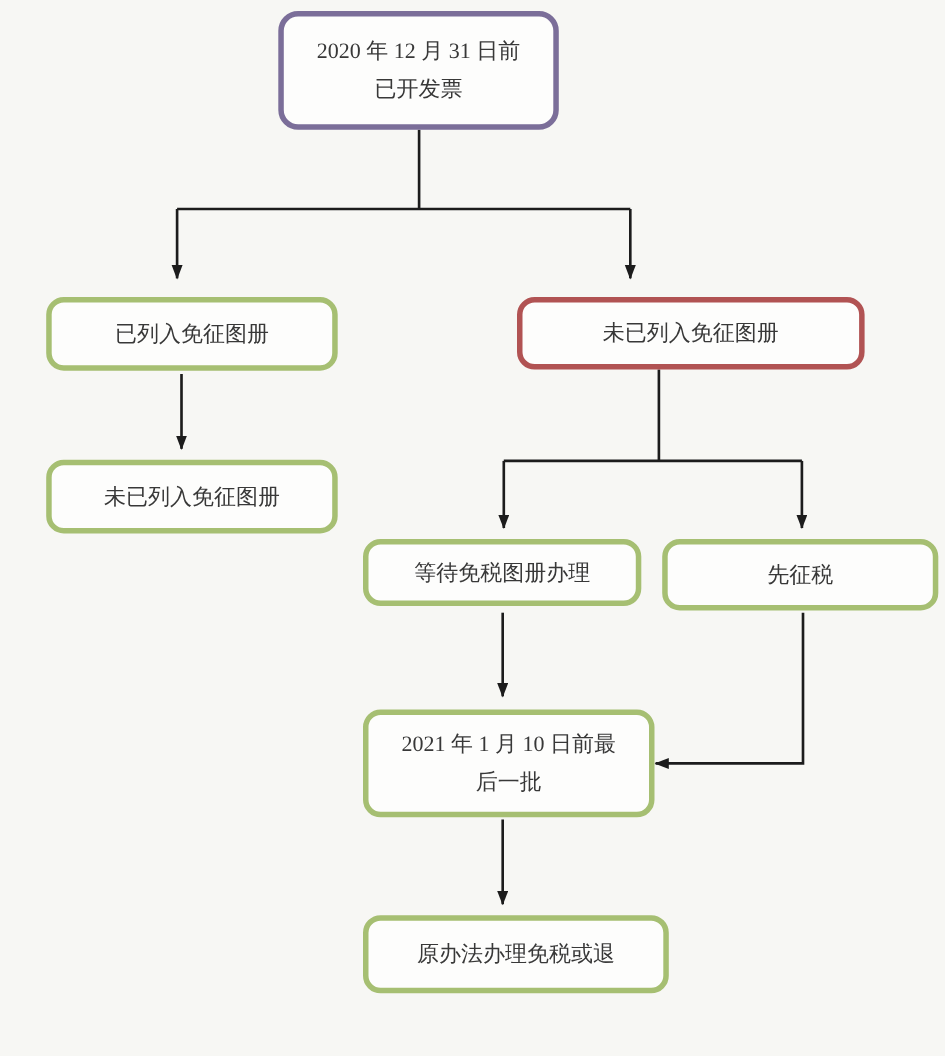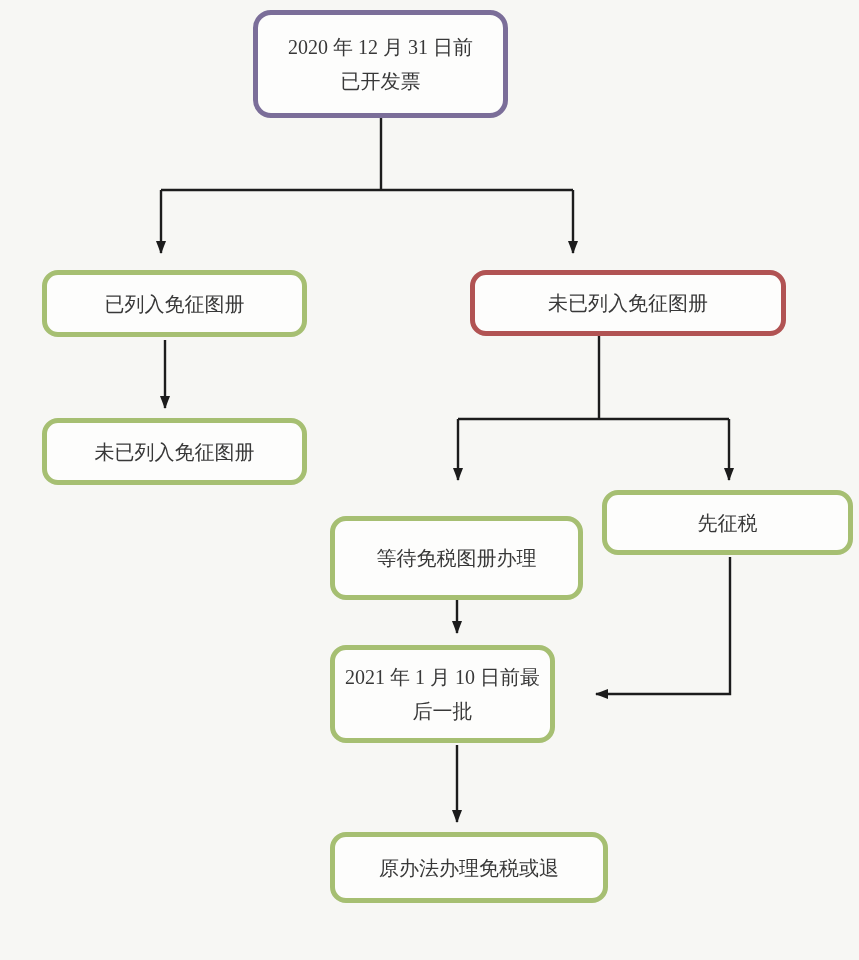--- a/index.html
+++ b/index.html
@@ -72,29 +72,29 @@
   </div>
 
   <div class="node b-red" style="left:470px;top:270px;width:316px;height:66px;">
     <span>未已列入免征图册</span>
   </div>
 
   <div class="node b-green" style="left:42px;top:418px;width:265px;height:67px;">
     <span>未已列入免征图册</span>
   </div>
 
-  <div class="node b-green" style="left:330px;top:490px;width:253px;height:84px;margin-top:26px;">
+  <div class="node b-green" style="left:330px;top:490px;width:253px;height:61px;">
     <span>等待免税图册办理</span>
   </div>
 
   <div class="node b-green" style="left:602px;top:490px;width:251px;height:65px;">
     <span>先征税</span>
   </div>
 
-  <div class="node b-green" style="left:330px;top:645px;width:225px;height:98px;">
+  <div class="node b-green" style="left:330px;top:645px;width:265px;height:98px;">
     <span>2021 年 1 月 10 日前最
 后一批</span>
   </div>
 
   <div class="node b-green" style="left:330px;top:832px;width:278px;height:71px;">
     <span>原办法办理免税或退</span>
   </div>
 
 </div>
 

